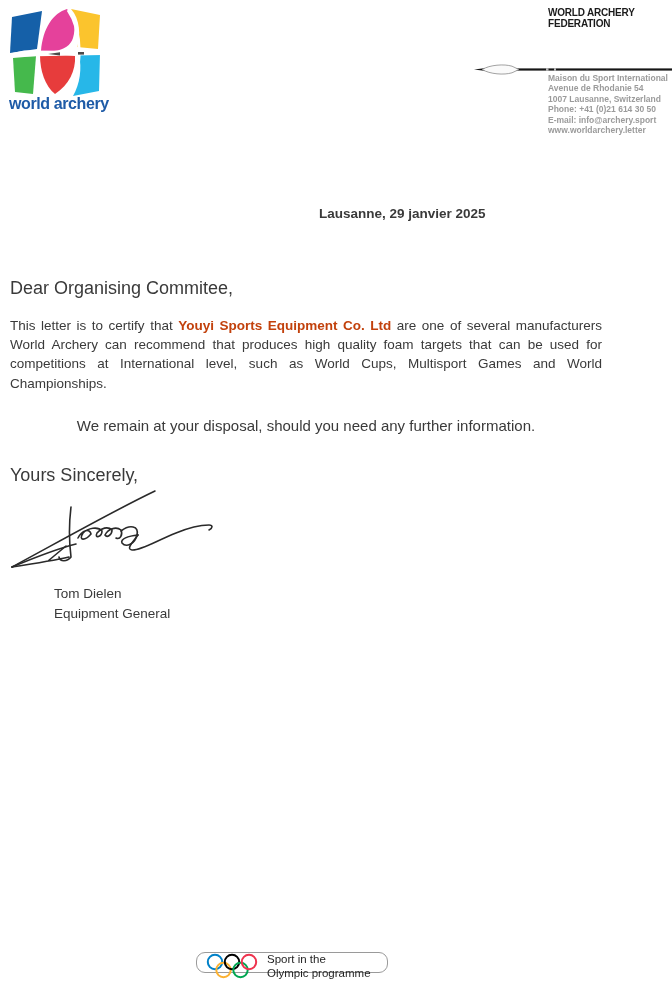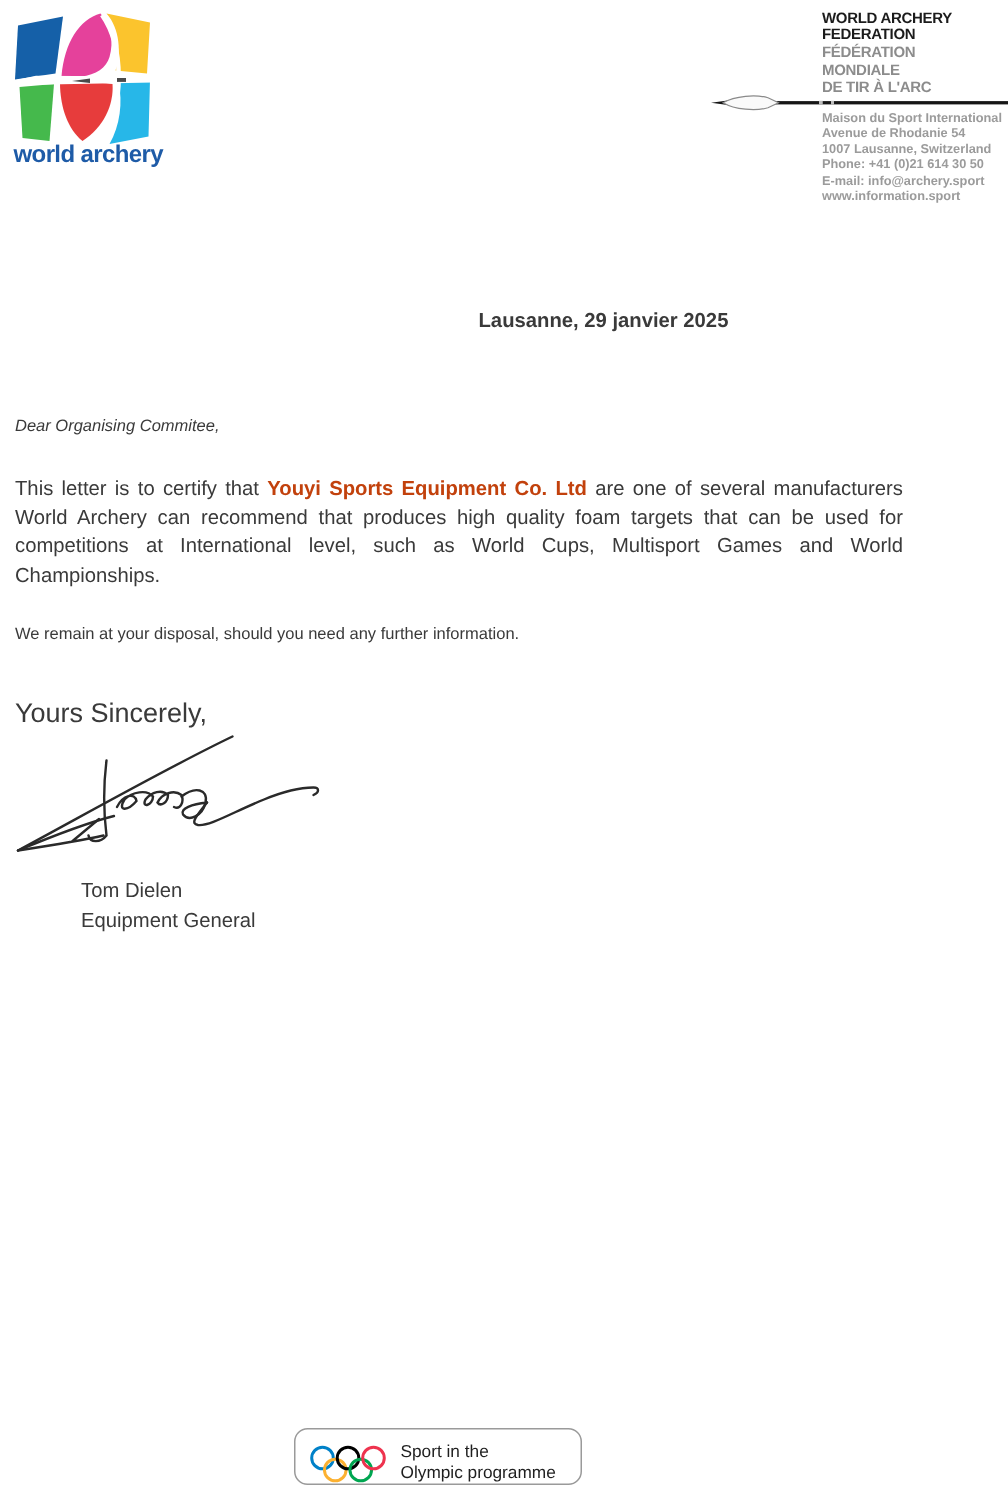--- a/index.html
+++ b/index.html
@@ -25,36 +25,36 @@
   .org-en { color: #1b1b1b; }
   .org-fr { color: #8c8c8c; margin-top: 1px; }
   .header-arrow { position: absolute; left: 474px; top: 62px; width: 198px; height: 13px; }
   .address-block {
     position: absolute; left: 548px; top: 73px; width: 124px;
     font-size: 8.5px; line-height: 10.4px; color: #9b9b9b; font-weight: 700;
   }
 
   
   .dateline { position: absolute; left: 319px; top: 206px; font-size: 13.5px; font-weight: bold; }
-  .salutation { position: absolute; left: 10px; top: 278px; font-size: 11px; font-style: italic; }
+  .salutation { position: absolute; left: 10px; top: 278px; font-size: 18px; }
   .para1 {
     position: absolute; left: 10px; top: 316px; width: 592px;
     font-size: 13.5px; line-height: 19.2px; text-align: justify;
   }
   .para1 b { color: #c2410c; }
-  .para2 { position: absolute; left: 10px; top: 417px; width: 592px; font-size: 11px; }
+  .para2 { position: absolute; left: 10px; top: 417px; width: 592px; font-size: 15px; text-align: center; }
   .closing { position: absolute; left: 10px; top: 450px; font-size: 18px; margin-top: 15px; }
   .signature { position: absolute; left: 8px; top: 483px; width: 212px; height: 96px; }
   .signer-block { position: absolute; left: 10px; top: 584px; font-size: 13.5px; line-height: 19.5px; margin-left: 44px; }
 
   
   .badge {
-    position: absolute; left: 196px; top: 952px; width: 192px; height: 38px;
+    position: absolute; left: 196px; top: 952px; width: 192px; height: 21px;
     border: 1px solid #9a9a9a; border-radius: 9px;
-    display: flex; align-items: flex-end; gap: 9px; padding-left: 9px;
+    display: flex; align-items: flex-start; gap: 9px; padding-left: 9px;
     background: #fff;
   }
   .badge-rings { width: 52px; height: 26px; flex: 0 0 auto; }
   .badge-text { font-size: 11.5px; line-height: 13.5px; color: #1f1f1f; }
 </style>
 </head>
 <body>
 
 <div class="logo-box">
   <svg viewBox="0 0 92 88" width="92" height="88" aria-hidden="true">
@@ -70,44 +70,39 @@
     <rect x="68" y="44" width="6" height="2.6" fill="#4a4a4a"></rect>
   </svg>
 </div>
 <div class="wordmark">world archery</div>
 
 <div class="org-block">
   <div class="org-en">
     <div>WORLD ARCHERY</div>
     <div>FEDERATION</div>
   </div>
-  <div class="org-fr">
-    <div>FÉDÉRATION</div>
-    <div>MONDIALE</div>
-    <div>DE TIR À L'ARC</div>
-  </div>
 </div>
 
 <div class="header-arrow">
   <svg viewBox="0 0 198 13" width="198" height="13" aria-hidden="true">
     <polygon points="0,6.5 16,4.4 16,8.6" fill="#161616"></polygon>
     <rect x="14" y="5.4" width="184" height="2.2" fill="#161616"></rect>
     <rect x="72" y="5.2" width="2.5" height="2.6" fill="#bdbdbd"></rect>
     <rect x="80" y="5.2" width="2" height="2.6" fill="#bdbdbd"></rect>
     <path d="M8,6.5 C16,1.8 30,0.8 38,3.2 L45,6.5 L38,9.8 C30,12.2 16,11.2 8,6.5 Z" fill="#fafafa" stroke="#8a8a8a" stroke-width="0.8"></path>
   </svg>
 </div>
 
 <div class="address-block">
   <div>Maison du Sport International</div>
   <div>Avenue de Rhodanie 54</div>
   <div>1007 Lausanne, Switzerland</div>
   <div>Phone: +41 (0)21 614 30 50</div>
   <div>E-mail: info@archery.sport</div>
-  <div>www.information.sport</div>
+  <div>www.worldarchery.letter</div>
 </div>
 
 <div class="dateline">Lausanne, 29 janvier 2025</div>
 
 <div class="salutation">Dear Organising Commitee,</div>
 
 <p class="para1"><span>This letter is to certify that </span><b>Youyi Sports Equipment Co. Ltd</b><span> are one of several manufacturers World Archery can recommend that produces high quality foam targets that can be used for competitions at International level, such as World Cups, Multisport Games and World Championships.</span></p>
 
 <p class="para2">We remain at your disposal, should you need any further information.</p>
 

